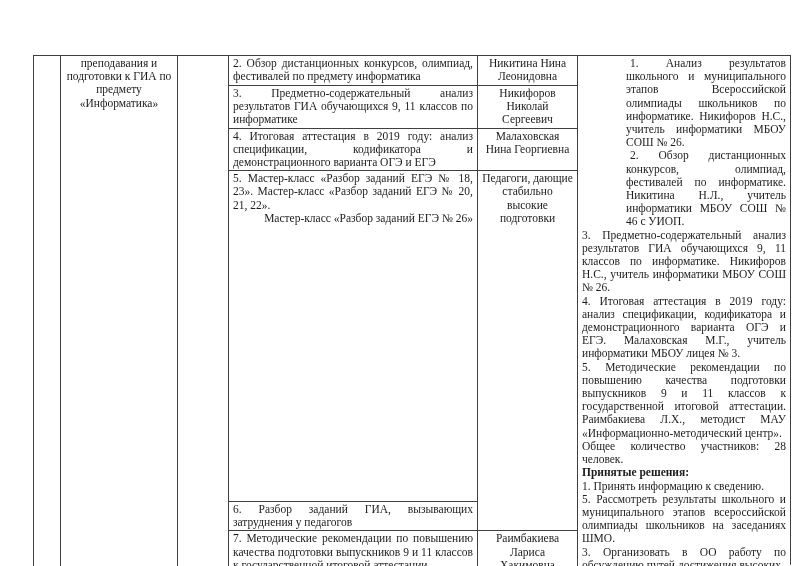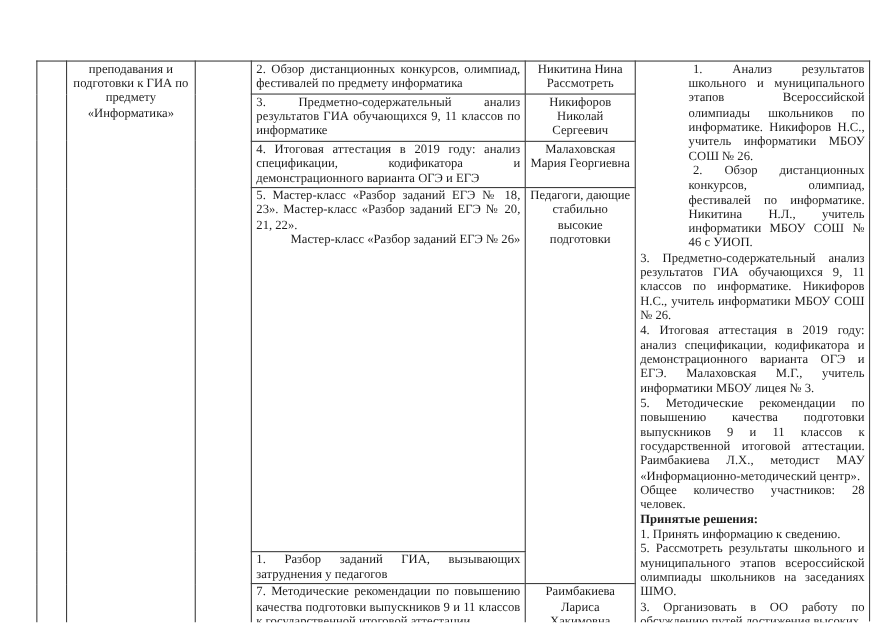--- a/index.html
+++ b/index.html
@@ -86,21 +86,21 @@
       <tr class="r1">
         <td rowspan="6"></td>
         <td rowspan="6" class="c-topic">
           <p>преподавания и подготовки к ГИА по предмету «Информатика»</p>
         </td>
         <td rowspan="6"></td>
         <td class="c-agenda">
           <p>2.  Обзор дистанционных конкурсов, олимпиад, фестивалей по предмету информатика</p>
         </td>
         <td class="c-speaker">
-          <p>Никитина Нина Рассмотреть</p>
+          <p>Никитина Нина Леонидовна</p>
         </td>
         <td rowspan="6" class="c-analysis">
           <p class="p-indent">1. Анализ результатов школьного и муниципального этапов Всероссийской олимпиады школьников по информатике. Никифоров Н.С., учитель информатики МБОУ СОШ № 26.</p>
           <p class="p-indent">2. Обзор дистанционных конкурсов, олимпиад, фестивалей по информатике. Никитина Н.Л., учитель информатики МБОУ СОШ № 46 с УИОП.</p>
           <p>3. Предметно-содержательный анализ результатов ГИА обучающихся 9, 11 классов по информатике. Никифоров Н.С., учитель информатики МБОУ СОШ № 26.</p>
           <p>4. Итоговая аттестация в 2019 году: анализ спецификации, кодификатора и демонстрационного варианта ОГЭ и ЕГЭ. Малаховская М.Г., учитель информатики МБОУ лицея № 3.</p>
           <p>5. Методические рекомендации по повышению качества подготовки выпускников 9 и 11 классов к государственной итоговой аттестации. Раимбакиева Л.Х., методист МАУ «Информационно-методический центр».</p>
           <p>Общее количество участников: 28 человек.</p>
           <p class="p-decisions">Принятые решения:</p>
           <p>1. Принять информацию к сведению.</p>
@@ -114,35 +114,35 @@
         </td>
         <td class="c-speaker">
           <p>Никифоров Николай Сергеевич</p>
         </td>
       </tr>
       <tr class="r3">
         <td class="c-agenda">
           <p>4.  Итоговая аттестация в 2019 году: анализ спецификации, кодификатора и демонстрационного варианта ОГЭ и ЕГЭ</p>
         </td>
         <td class="c-speaker">
-          <p>Малаховская Мария Георгиевна</p>
+          <p>Малаховская Нина Георгиевна</p>
         </td>
       </tr>
       <tr class="r4">
         <td class="c-agenda">
           <p>5. Мастер-класс «Разбор заданий ЕГЭ № 18, 23». Мастер-класс «Разбор заданий ЕГЭ № 20, 21, 22».</p>
           <p style="text-align:right">Мастер-класс «Разбор заданий ЕГЭ № 26»</p>
         </td>
         <td rowspan="2" class="c-speaker">
           <p>Педагоги, дающие стабильно высокие подготовки</p>
         </td>
       </tr>
       <tr class="r5">
         <td class="c-agenda">
-          <p>1.  Разбор заданий ГИА, вызывающих затруднения у педагогов</p>
+          <p>6.  Разбор заданий ГИА, вызывающих затруднения у педагогов</p>
         </td>
       </tr>
       <tr class="r6">
         <td class="c-agenda">
           <p>7. Методические рекомендации по повышению качества подготовки выпускников 9 и 11 классов к государственной итоговой аттестации</p>
         </td>
         <td class="c-speaker">
           <p>Раимбакиева Лариса Хакимовна</p>
         </td>
       </tr>

